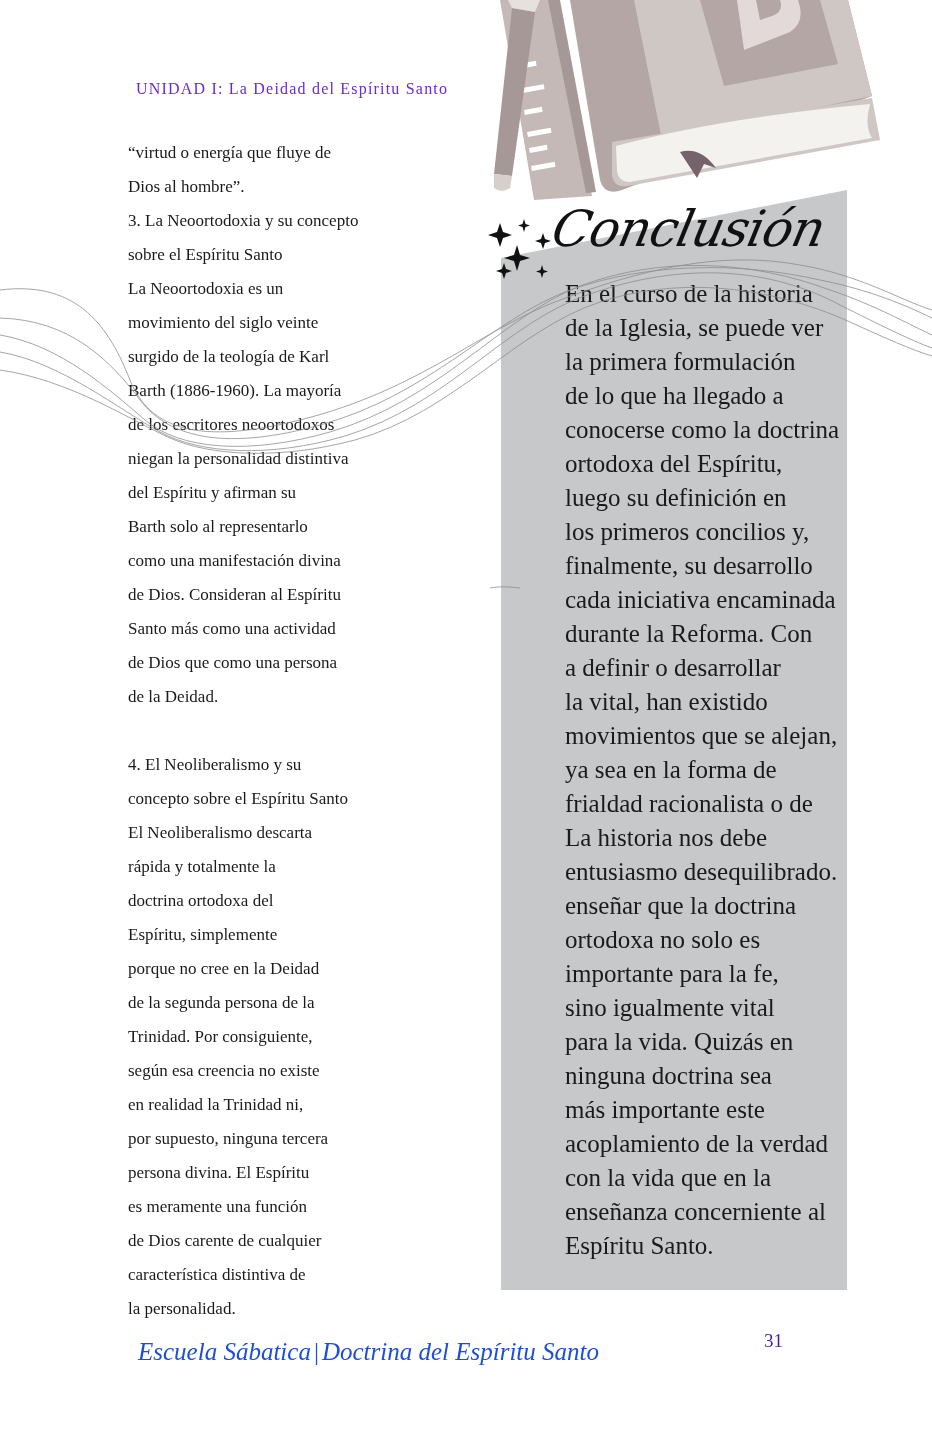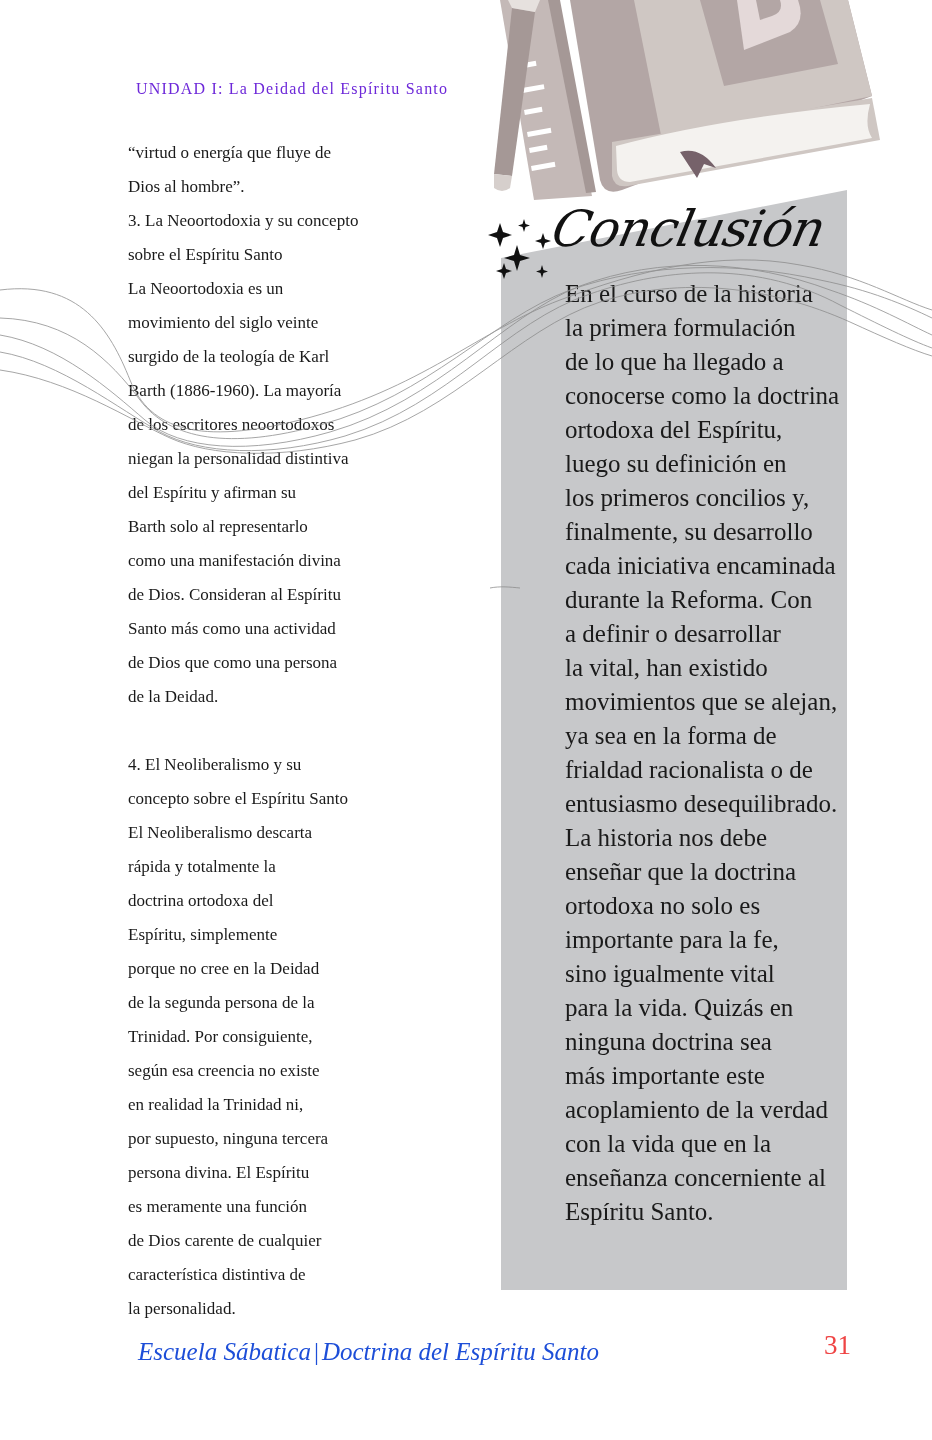--- a/index.html
+++ b/index.html
@@ -18,21 +18,21 @@
                     clip-path: polygon(0 68px, 100% 0, 100% 100%, 0 100%); }
   .conclusion-title { position: absolute; left: 553px; top: 200px; font-family: "DejaVu Serif", serif;
                       font-style: italic; font-size: 50px; color: #111; letter-spacing: -1px;
                       transform: skewX(-12deg); white-space: nowrap; }
   .col-right { position: absolute; left: 522px; top: 277px; width: 320px;
                font-size: 25px; line-height: 34px; margin-left: 43px; }
   .col-right .line { display: block; white-space: nowrap; }
   .footer-left { position: absolute; left: 138px; top: 1338px; font-style: italic; font-size: 25px;
                  white-space: nowrap; color: #1d4ed8; }
   .footer-left .sep { font-style: normal; margin: 0 3px; }
-  .page-number { position: absolute; left: 824px; top: 1330px; font-size: 27px; color: #ef4444; }
+  .page-number { position: absolute; left: 764px; top: 1330px; font-size: 19px; color: #4c1d95; }
   .stars { position: absolute; left: 486px; top: 215px; width: 70px; height: 70px; }
 </style>
 </head>
 <body>
 
 <div class="conclusion-box"></div>
 
 <svg class="deco" viewBox="0 0 932 1440">
   <g>
     <polygon points="500,0 555,0 592,196 534,200" fill="#c4b9b7"></polygon>
@@ -111,36 +111,37 @@
     <path d="M31,30 L34,40 L44,43 L34,46 L31,56 L28,46 L18,43 L28,40 Z"></path>
     <path d="M18,48 L20,54 L26,56 L20,58 L18,64 L16,58 L10,56 L16,54 Z"></path>
     <path d="M56,50 L57.5,55 L62,56.5 L57.5,58 L56,63 L54.5,58 L50,56.5 L54.5,55 Z"></path>
   </g>
 </svg>
 
 <div class="conclusion-title">Conclusión</div>
 
 <div class="col-right">
   <span class="line">En el curso de la historia</span>
+  <span class="line">de la Iglesia, se puede ver</span>
   <span class="line">la primera formulación</span>
   <span class="line">de lo que ha llegado a</span>
   <span class="line">conocerse como la doctrina</span>
   <span class="line">ortodoxa del Espíritu,</span>
   <span class="line">luego su definición en</span>
   <span class="line">los primeros concilios y,</span>
   <span class="line">finalmente, su desarrollo</span>
   <span class="line">cada iniciativa encaminada</span>
   <span class="line">durante la Reforma. Con</span>
   <span class="line">a definir o desarrollar</span>
   <span class="line">la vital, han existido</span>
   <span class="line">movimientos que se alejan,</span>
   <span class="line">ya sea en la forma de</span>
   <span class="line">frialdad racionalista o de</span>
+  <span class="line">La historia nos debe</span>
   <span class="line">entusiasmo desequilibrado.</span>
-  <span class="line">La historia nos debe</span>
   <span class="line">enseñar que la doctrina</span>
   <span class="line">ortodoxa no solo es</span>
   <span class="line">importante para la fe,</span>
   <span class="line">sino igualmente vital</span>
   <span class="line">para la vida. Quizás en</span>
   <span class="line">ninguna doctrina sea</span>
   <span class="line">más importante este</span>
   <span class="line">acoplamiento de la verdad</span>
   <span class="line">con la vida que en la</span>
   <span class="line">enseñanza concerniente al</span>

